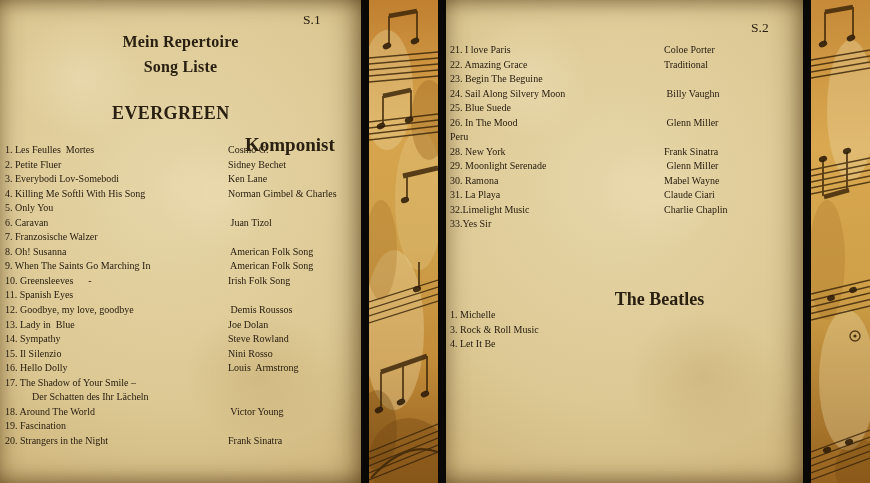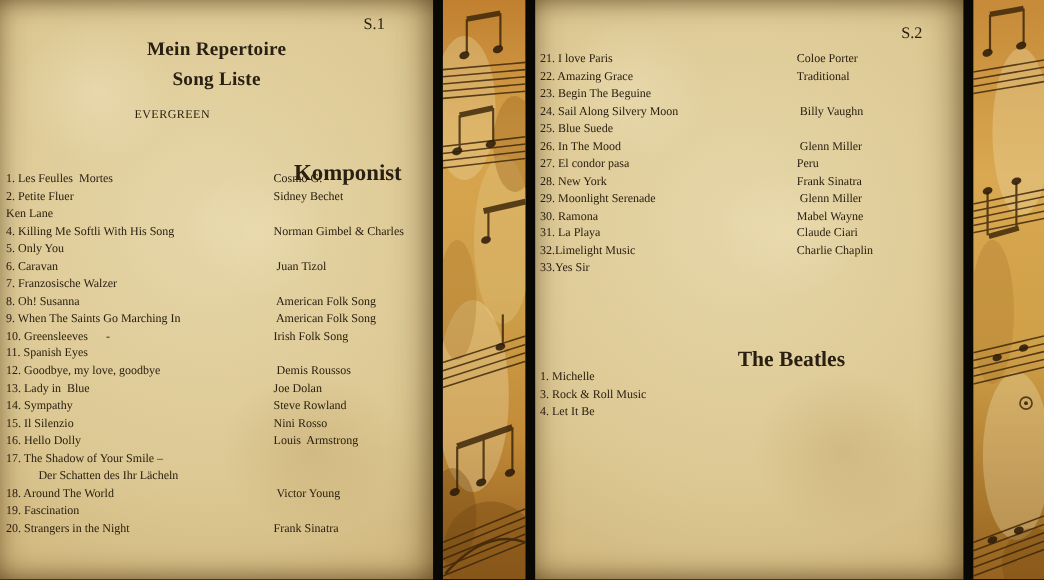--- a/index.html
+++ b/index.html
@@ -25,21 +25,21 @@
   #band-mid .band-tex{left:8px;width:69px;}
   #band-right .band-tex{left:8px;width:59px;}
   .band-tex svg{display:block;width:100%;height:100%;}
 
   .pagelabel{position:absolute;font-size:13.5px;}
   #page1 .pagelabel{top:12px;left:303px;}
   #page2 .pagelabel{top:20px;left:305px;}
 
   .titleblock{position:absolute;top:29px;left:0;width:100%;text-align:center;
               font-weight:bold;font-size:16px;line-height:25px;letter-spacing:.2px;}
-  .evergreen{position:absolute;top:90px;left:112px;font-weight:normal;font-size:10px;letter-spacing:.4px;}
+  .evergreen{position:absolute;top:103px;left:112px;font-weight:bold;font-size:18px;letter-spacing:.4px;}
   .komponist{position:absolute;top:134px;left:245px;font-weight:bold;font-size:19px;}
   .beatles-head{position:absolute;top:289px;left:0;width:427px;text-align:center;
                 font-weight:bold;font-size:18px;}
 
   .list{position:absolute;font-size:10px;}
   #list1{top:143px;left:5px;right:0;}
   #list2{top:43px;left:4px;right:0;}
   #list3{top:308px;left:4px;right:0;}
   .row{display:grid;line-height:14.55px;}
   #list1 .row{grid-template-columns:223px 1fr;}
@@ -64,20 +64,21 @@
   <div class="list" id="list1">
     <div class="row">
         <span class="t">1. Les Feulles  Mortes</span>
         <span class="c">Cosmo G.</span>
       </div>
     <div class="row">
         <span class="t">2. Petite Fluer</span>
         <span class="c">Sidney Bechet</span>
       </div>
     <div class="row">
+        <span class="t">3. Everybodi Lov-Somebodi</span>
         <span class="c">Ken Lane</span>
       </div>
     <div class="row">
         <span class="t">4. Killing Me Softli With His Song</span>
         <span class="c">Norman Gimbel &amp; Charles</span>
       </div>
     <div class="row">
         <span class="t">5. Only You</span>
         <span class="c"></span>
       </div>
@@ -221,21 +222,20 @@
       </div>
     <div class="row">
         <span class="t">25. Blue Suede</span>
         <span class="c"></span>
       </div>
     <div class="row">
         <span class="t">26. In The Mood</span>
         <span class="c"> Glenn Miller</span>
       </div>
     <div class="row">
-        <span class="t">27. El condor pasa</span>
         <span class="c">Peru</span>
       </div>
     <div class="row">
         <span class="t">28. New York</span>
         <span class="c">Frank Sinatra</span>
       </div>
     <div class="row">
         <span class="t">29. Moonlight Serenade</span>
         <span class="c"> Glenn Miller</span>
       </div>

